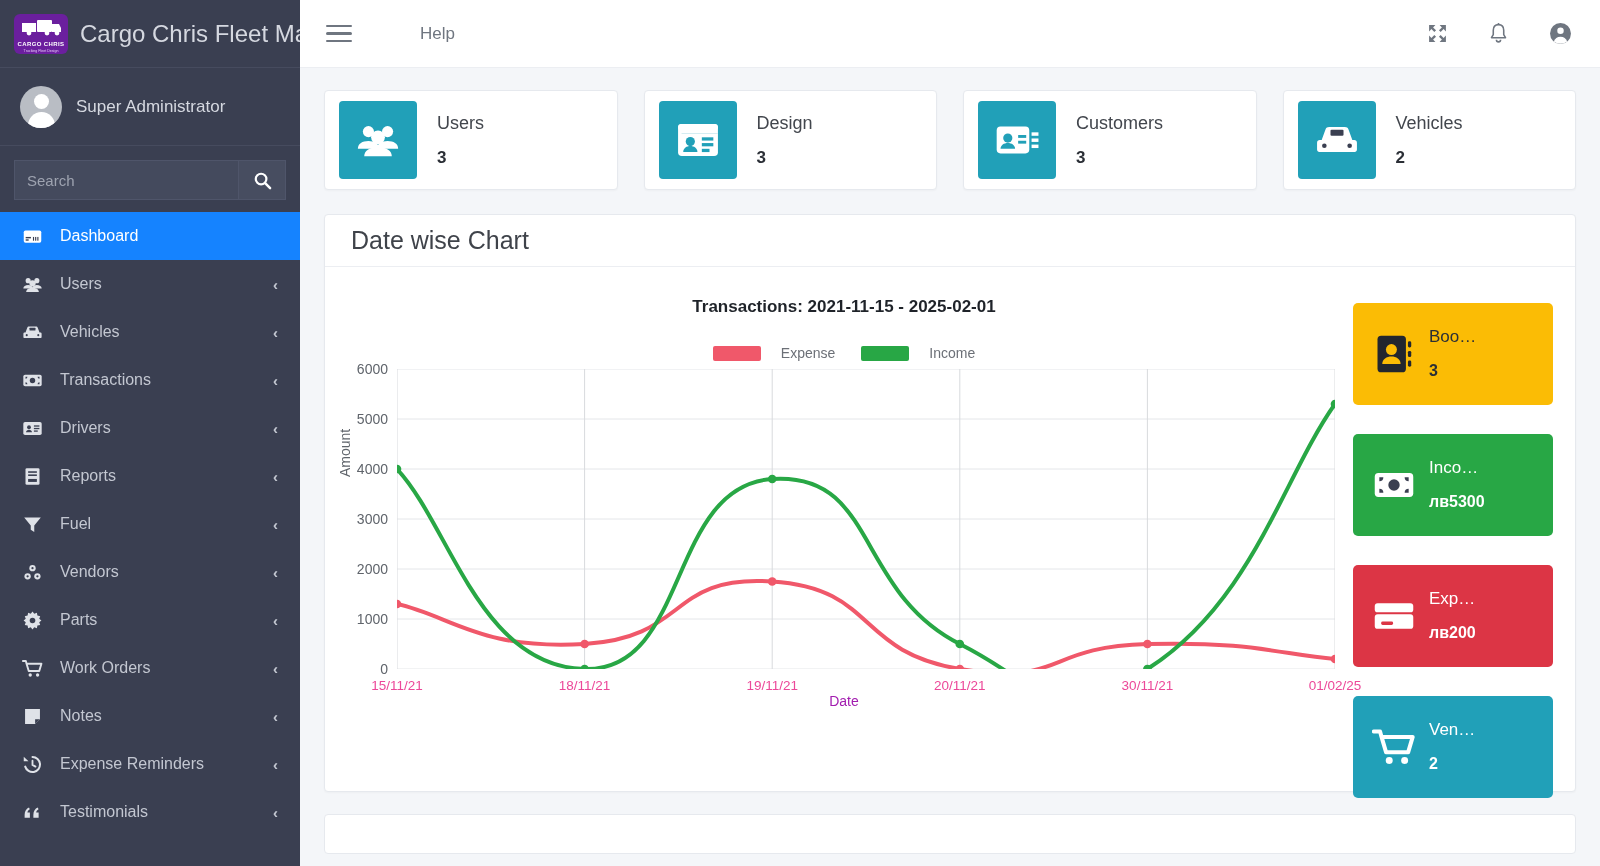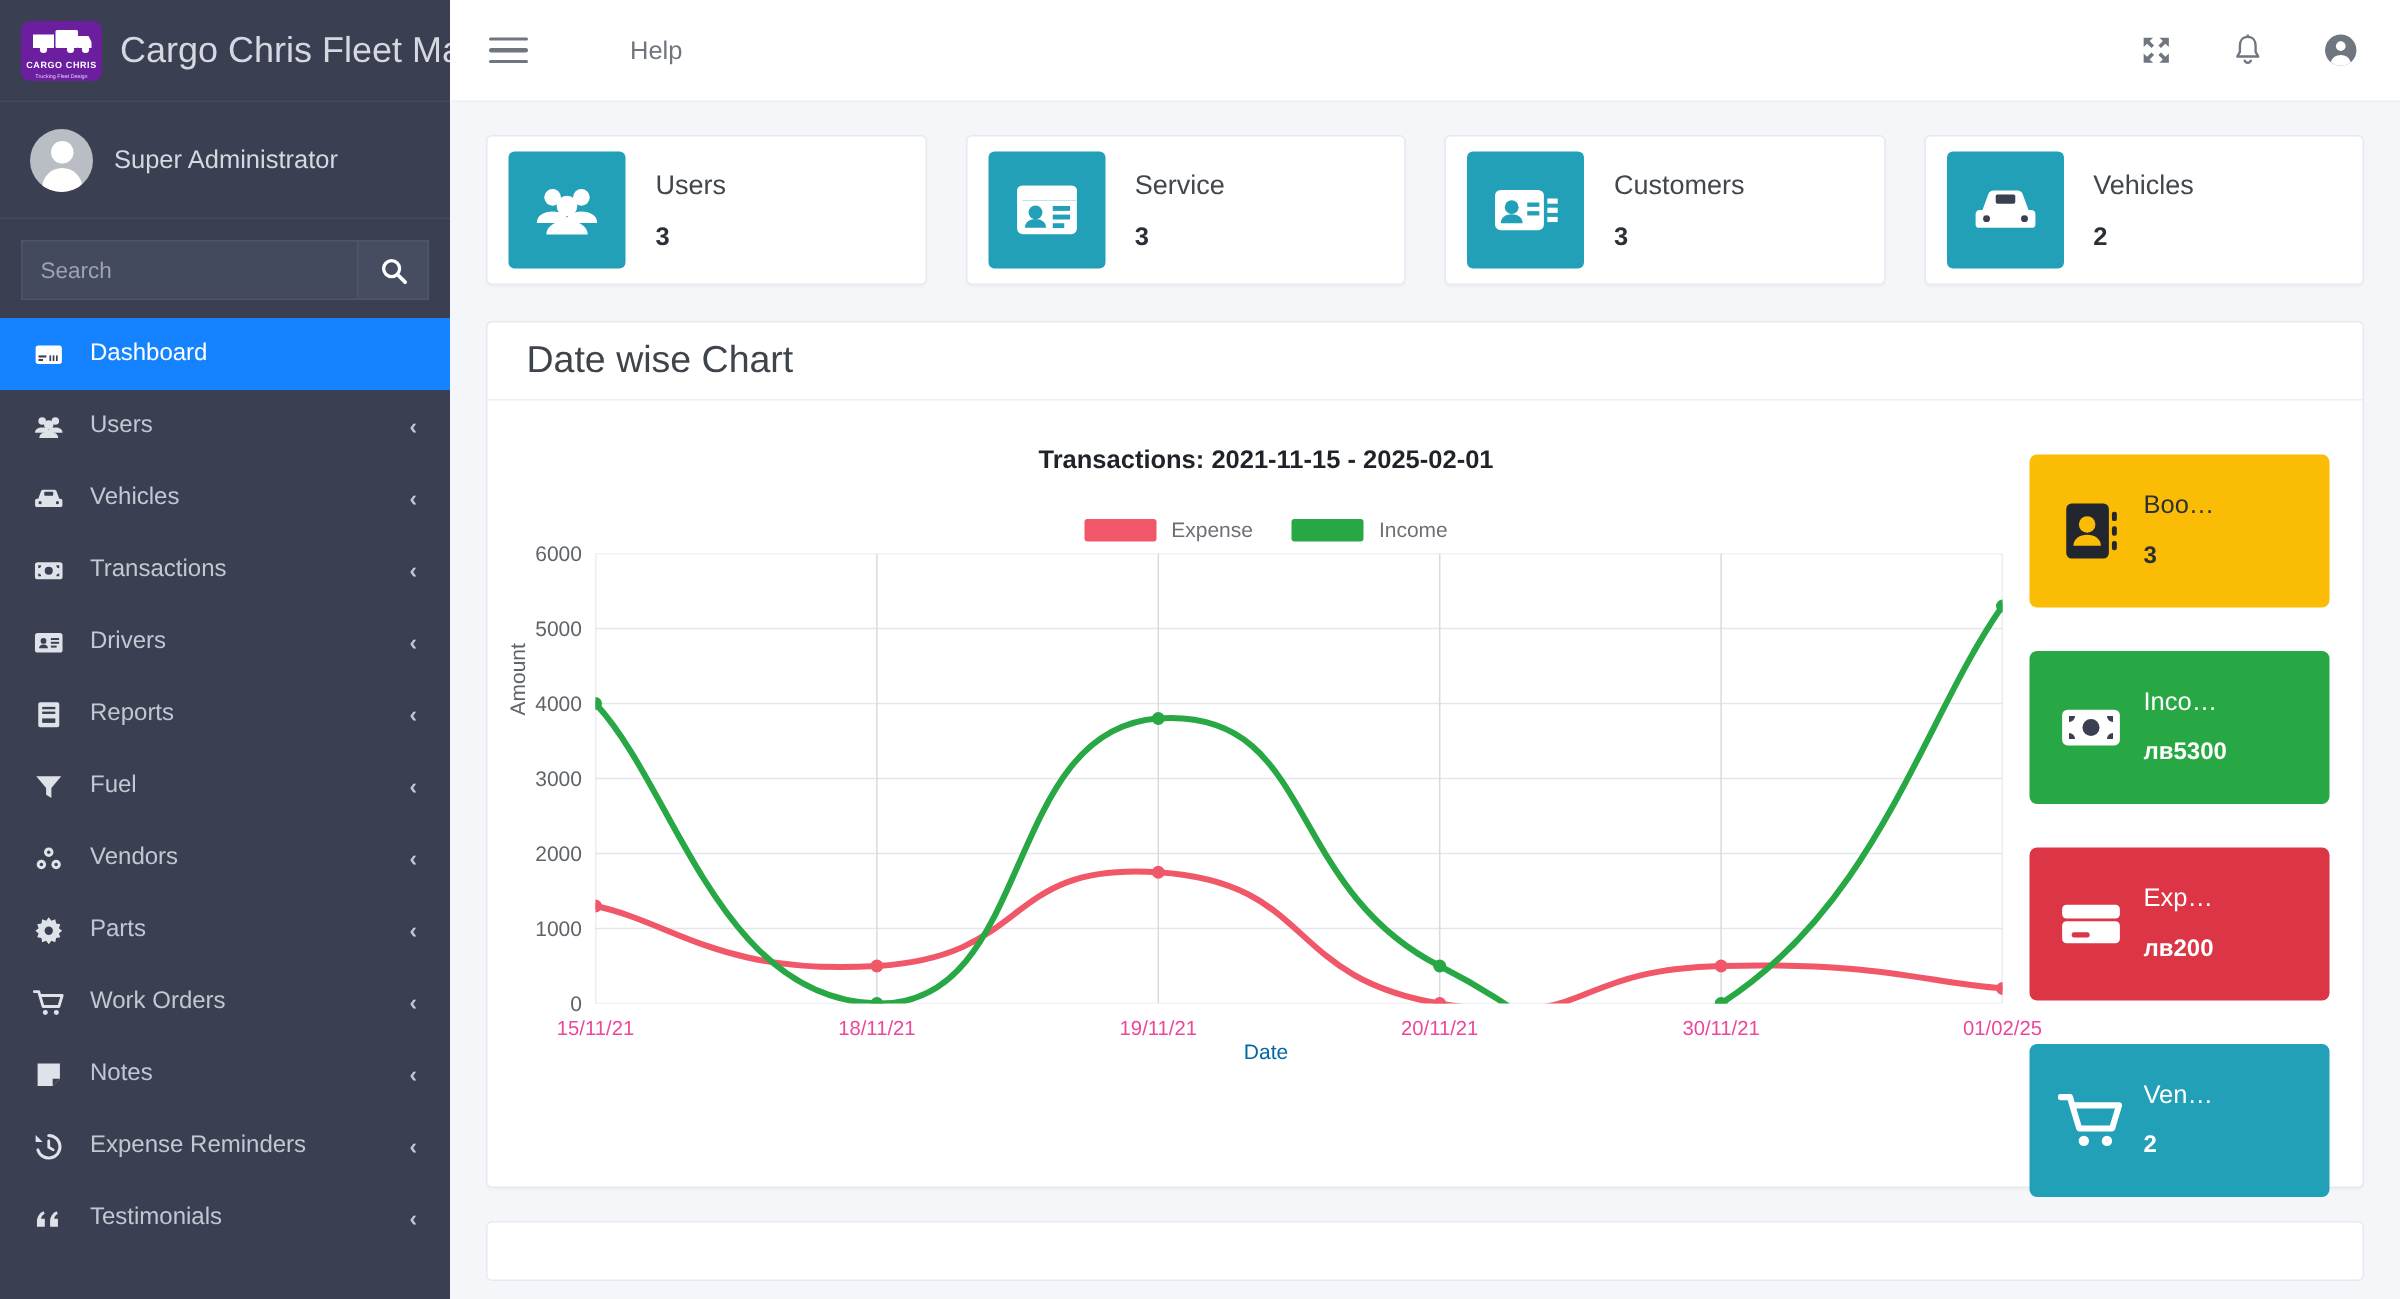--- a/index.html
+++ b/index.html
@@ -163,31 +163,31 @@
     font-size: 25px; color: #3f434a;
   }
   .panel-body { display: flex; padding: 18px 22px 0 10px; height: 524px; }
 
   .chartwrap { flex: 1; position: relative; }
   .chart-title {
     text-align: center; font-size: 17px; font-weight: bold;
     color: #1f2329; margin-top: 12px;
   }
   .legend { display: flex; justify-content: center; gap: 26px; margin-top: 28px; }
-  .leg { display: flex; align-items: center; gap: 10px; }
+  .leg { display: flex; align-items: center; gap: 20px; }
   .leg-sw { width: 48px; height: 15px; border-radius: 2px; }
   .leg-txt { font-size: 14px; color: #6c7077; }
 
   .plot { position: relative; margin-top: 8px; height: 300px; }
   .ylabel {
     position: absolute; left: 2px; top: 108px;
     transform: rotate(-90deg); transform-origin: left top;
     font-size: 14px; color: #5f646b; white-space: nowrap;
   }
-  .xlabel { text-align: center; font-size: 14px; color: #0369a1; margin-top: 24px; }
+  .xlabel { text-align: center; font-size: 14px; color: #a21caf; margin-top: 24px; }
   .ytick {
     position: absolute; right: 100%; transform: translateY(-50%);
     font-size: 14px; color: #5f646b; padding-right: 9px; white-space: nowrap;
   }
   .xtick {
     position: absolute; transform: translateX(-50%);
     font-size: 13.5px; color: #ec4899; top: 100%; margin-top: 9px; white-space: nowrap;
   }
   .grid-area {
     position: absolute; left: 62px; right: 18px; top: 0; bottom: 0;
@@ -463,21 +463,21 @@
                 <rect x="1.6" y="3.6" width="20.8" height="3.4" rx="1.6" fill="#fff"></rect>
                 <rect x="3.4" y="8.6" width="18.8" height="0.1" fill="#21a0b8"></rect>
                 <circle cx="8" cy="12.8" r="2.4" fill="#21a0b8"></circle>
                 <path d="M4.3 18.2c0-2 1.8-3.1 3.7-3.1s3.7 1.1 3.7 3.1z" fill="#21a0b8"></path>
                 <rect x="14" y="10.6" width="6" height="1.7" fill="#21a0b8"></rect>
                 <rect x="14" y="13.6" width="6" height="1.7" fill="#21a0b8"></rect>
                 <rect x="14" y="16.6" width="4" height="1.7" fill="#21a0b8"></rect>
               </svg>
             </div>
             <div class="stat-txt">
-              <div class="stat-label">Service</div>
+              <div class="stat-label">Design</div>
               <div class="stat-val">3</div>
             </div>
           </div>
           <div class="stat-card">
             <div class="stat-ic" style="background:#21a0b8">
               <svg width="46" height="46" viewBox="0 0 24 24">
                 <rect x="1.4" y="5" width="17" height="14" rx="2" fill="#fff"></rect>
                 <circle cx="7.2" cy="11" r="2.4" fill="#21a0b8"></circle>
                 <path d="M3.4 16.6c0-2 1.8-3.1 3.8-3.1s3.8 1.1 3.8 3.1z" fill="#21a0b8"></path>
                 <rect x="19.6" y="8" width="3.6" height="1.8" fill="#fff"></rect>

